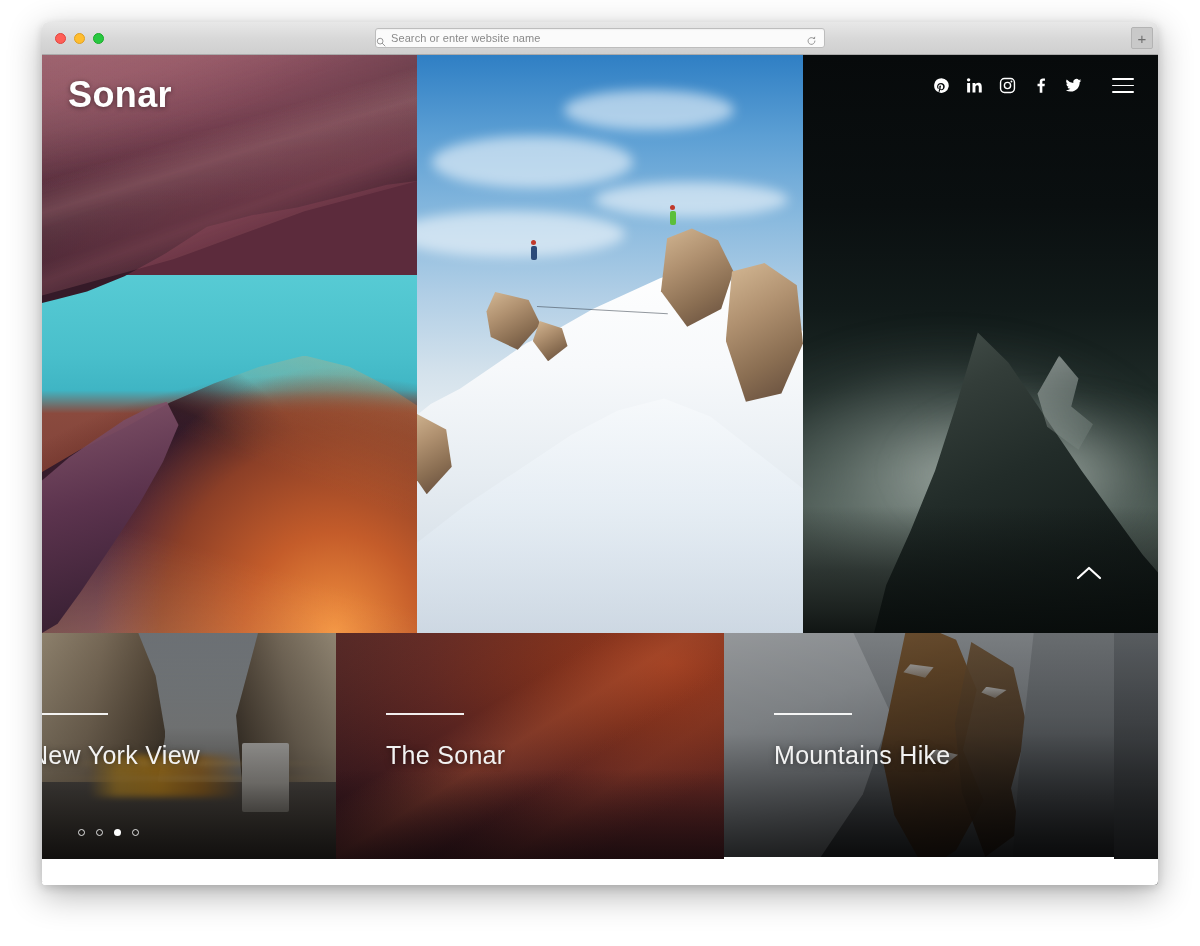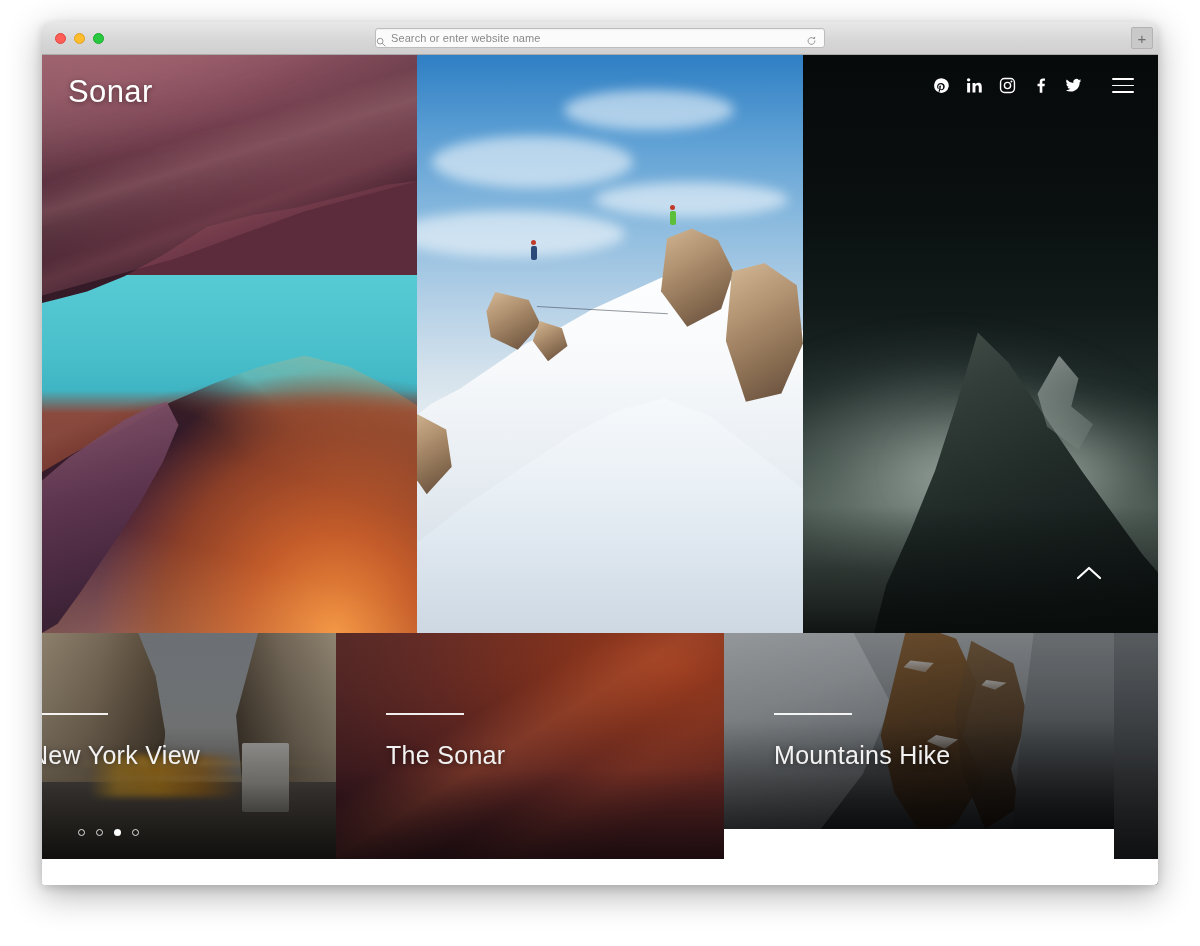--- a/index.html
+++ b/index.html
@@ -227,22 +227,22 @@
   .dp-fore {
     position: absolute; left: 0; right: 0; bottom: 0; height: 22%;
     background: linear-gradient(to bottom, rgba(15,20,19,0.0) 0%, rgba(12,17,16,0.6) 50%, rgba(8,12,11,0.92) 100%);
   }
 
   
   .site-logo {
     position: absolute;
     left: 26px;
     top: 19px;
-    font-size: 31px;
-    font-weight: 400;
+    font-size: 36px;
+    font-weight: 700;
     color: #ffffff;
     letter-spacing: 0.4px;
     text-shadow: 0 1px 5px rgba(0,0,0,0.45);
     z-index: 6;
   }
   .topnav {
     position: absolute;
     right: 24px;
     top: 22px;
     display: flex;
@@ -292,21 +292,21 @@
     background: #ffffff;
     overflow: hidden;
   }
   .card {
     position: relative;
     overflow: hidden;
     flex: none;
   }
   .card.c1 { width: 294px; height: 249px; }
   .card.c2 { width: 388px; height: 252px; }
-  .card.c3 { width: 390px; height: 196px; }
+  .card.c3 { width: 390px; height: 224px; }
   .card.c4 { width: 60px;  height: 252px; }
 
   .card-bg { position: absolute; inset: 0; }
   .card-shade {
     position: absolute; inset: 0;
     background: linear-gradient(to bottom, rgba(0,0,0,0.30) 0%, rgba(0,0,0,0.42) 45%, rgba(0,0,0,0.72) 100%);
   }
   .card-content {
     position: absolute;
     left: 50px;

